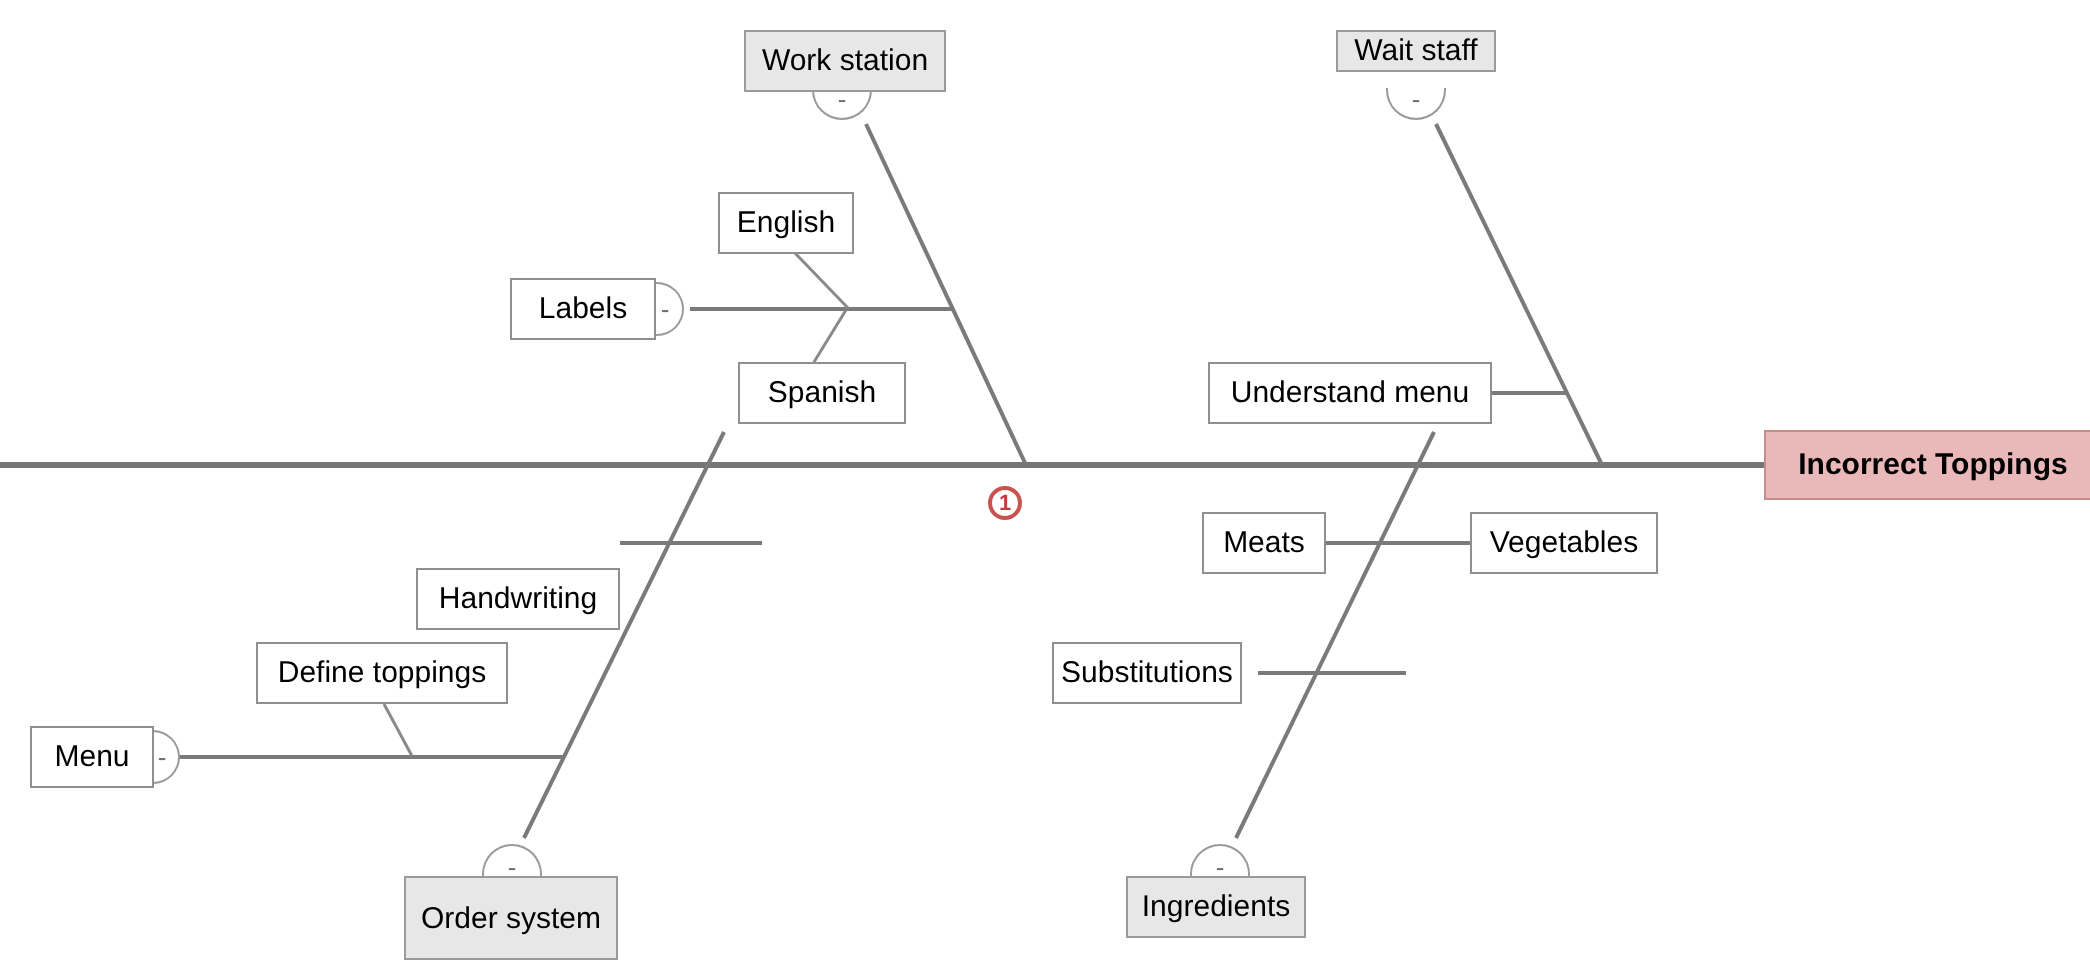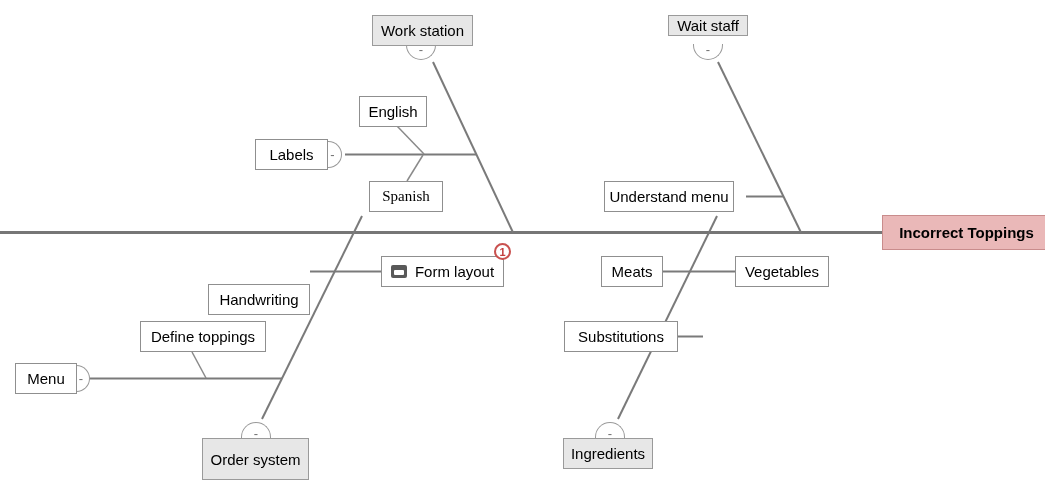--- a/index.html
+++ b/index.html
@@ -88,46 +88,42 @@
   <div class="node head" style="left:882px; top:215px; width:169px; height:35px;font-weight:bold;">
     <span>Incorrect Toppings</span>
   </div>
 
   <div class="node" style="left:255px; top:139px; width:73px; height:31px;">
     <span>Labels</span>
   </div>
   <div class="node" style="left:359px; top:96px; width:68px; height:31px;">
     <span>English</span>
   </div>
-  <div class="node" style="left:369px; top:181px; width:74px; height:31px;font-family:Liberation Serif, serif;">
+  <div class="node" style="left:369px; top:181px; width:84px; height:31px;">
     <span>Spanish</span>
   </div>
 
-  <div class="node" style="left:604px; top:181px; width:130px; height:31px;">
+  <div class="node" style="left:604px; top:181px; width:142px; height:31px;">
     <span>Understand menu</span>
   </div>
 
   <div class="node" style="left:208px; top:256px; width:102px; height:31px;margin-top:28px;">
     <span>Handwriting</span>
   </div>
-  <div class="node" style="left:381px; top:256px; width:123px; height:31px;">
-    <span class="note-icon"></span>
-    <span>Form layout</span>
-  </div>
   <div class="badge" style="left:494px; top:243px;">1</div>
-  <div class="node" style="left:128px; top:321px; width:126px; height:31px;margin-left:12px;">
+  <div class="node" style="left:128px; top:321px; width:126px; height:31px;">
     <span>Define toppings</span>
   </div>
   <div class="node" style="left:15px; top:363px; width:62px; height:31px;">
     <span>Menu</span>
   </div>
 
   <div class="node" style="left:601px; top:256px; width:62px; height:31px;">
     <span>Meats</span>
   </div>
   <div class="node" style="left:735px; top:256px; width:94px; height:31px;">
     <span>Vegetables</span>
   </div>
-  <div class="node" style="left:526px; top:321px; width:114px; height:31px;margin-left:38px;">
+  <div class="node" style="left:526px; top:321px; width:95px; height:31px;">
     <span>Substitutions</span>
   </div>
 
 </div>
 
 </body></html>

